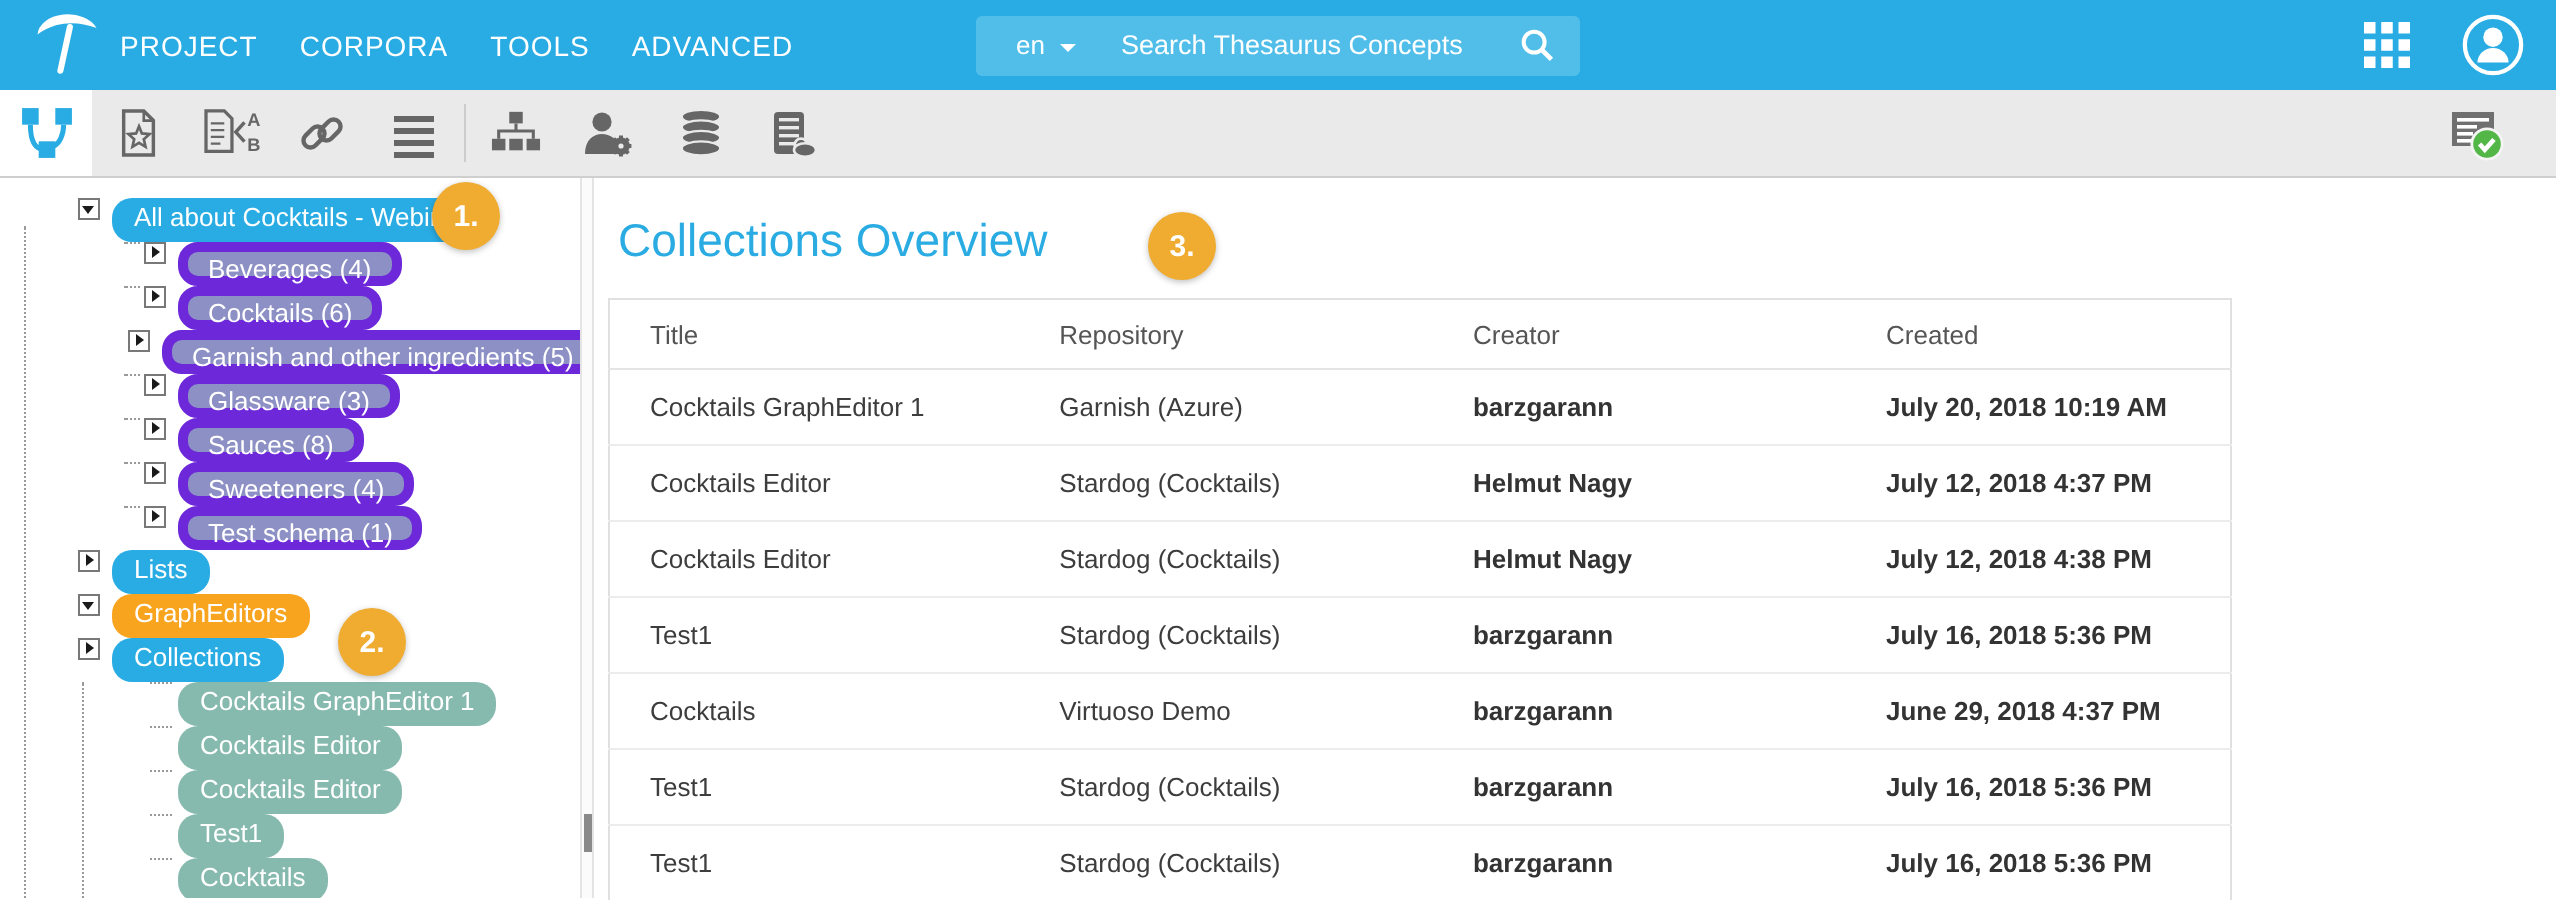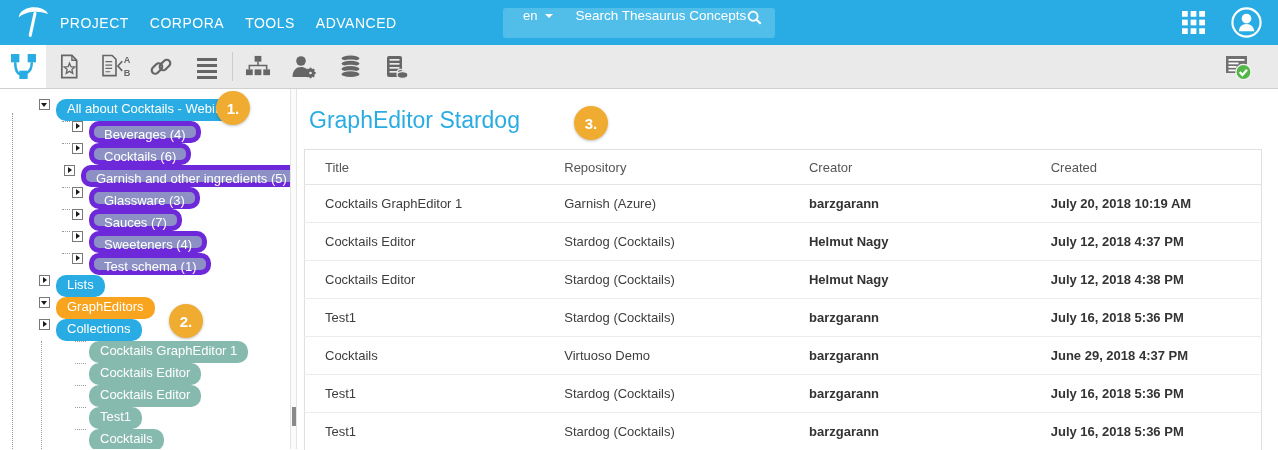--- a/index.html
+++ b/index.html
@@ -5,22 +5,22 @@
   * { box-sizing: border-box; }
   body {
     width: 1278px; height: 450px; margin: 0; overflow: hidden;
     font-family: "Liberation Sans", sans-serif; background: #fff;
   }
   
   .topbar { height: 45px; background: #29ACE3; display: flex; align-items: center; position: relative; }
   .logo { margin-left: 16px; display: flex; cursor: pointer; }
   .mainnav { display: flex; gap: 21px; margin-left: 8px; }
   .mainnav a { color: #fff; font-size: 14px; letter-spacing: .5px; text-decoration: none; cursor: pointer; }
-  .search { position: absolute; left: 50%; transform: translateX(-50%); width: 272px; height: 30px;
-            background: #51BEE9; border-radius: 3px; display: flex; align-items: flex-start; padding: 0 12px; color: #fff; }
+  .search { position: absolute; left: 50%; transform: translateX(-50%); width: 302px; height: 30px;
+            background: #51BEE9; border-radius: 3px; display: flex; align-items: center; padding: 0 12px; color: #fff; }
   .lang { display: flex; align-items: center; gap: 8px; font-size: 13px; cursor: pointer; padding-left: 8px; }
   .caret { width: 0; height: 0; border-left: 4px solid transparent; border-right: 4px solid transparent; border-top: 4px solid #fff; margin-top: 2px; }
   .ph { flex: 1; margin-left: 22px; font-size: 13.5px; white-space: nowrap; cursor: text; }
   .topbar-right { margin-left: auto; display: flex; align-items: center; gap: 25px; margin-right: 15px; }
   .topbar-right > * { cursor: pointer; }
   
   .toolbar { height: 44px; background: #EAEAEA; border-bottom: 1px solid #CFCFCF; display: flex; align-items: stretch; }
   .tslot { width: 46px; display: flex; align-items: center; justify-content: center; cursor: pointer; }
   .tslot.active { background: #fff; }
   .tsep { width: 1px; background: #CCC; margin: 7px 2px; }
@@ -48,21 +48,21 @@
   .concepts .trow::before { content: ""; width: 8px; border-top: 1px dotted #9a9a9a; margin-right: 2px; }
   .ge-children { margin-left: 35px; border-left: 1px dotted #9a9a9a; }
   .ge-children .trow::before { content: ""; width: 11px; border-top: 1px dotted #9a9a9a; margin-right: 3px; }
   
   .badge { position: absolute; width: 34px; height: 34px; border-radius: 50%; background: #EFAC30; color: #fff;
            font-weight: bold; font-size: 15px; display: flex; align-items: center; justify-content: center;
            box-shadow: 0 1px 3px rgba(0,0,0,.25); z-index: 6; }
   
   .main { flex: 1; padding: 14px 0 0 7px; }
   .main h1 { font-size: 23px; color: #2AACE3; font-weight: 400; margin: 4px 0 15px 5px; }
-  table { border-collapse: collapse; width: 958px; border: 1px solid #E0E0E0; }
+  table { border-collapse: collapse; width: 812px; border: 1px solid #E0E0E0; }
   th { text-align: left; font-size: 13px; color: #555; font-weight: 400; padding: 10px 10px 9px 20px; border-bottom: 1px solid #E4E4E4; }
   td { font-size: 13px; color: #3d3d3d; padding: 11px 10px 11px 20px; border-bottom: 1px solid #ECECEC; }
   tbody tr:last-child td { border-bottom: none; }
   td.b { font-weight: bold; color: #333; }
 </style>
 </head>
 <body>
 
 <div class="app">
 
@@ -225,21 +225,21 @@
           <div class="trow">
             <span class="exp closed"></span>
             <span class="pill purple">Garnish and other ingredients (5)</span>
           </div>
           <div class="trow">
             <span class="exp closed"></span>
             <span class="pill purple">Glassware (3)</span>
           </div>
           <div class="trow">
             <span class="exp closed"></span>
-            <span class="pill purple">Sauces (7)</span>
+            <span class="pill purple">Sauces (8)</span>
           </div>
           <div class="trow">
             <span class="exp closed"></span>
             <span class="pill purple">Sweeteners (4)</span>
           </div>
           <div class="trow">
             <span class="exp closed"></span>
             <span class="pill purple">Test schema (1)</span>
           </div>
         </div>
@@ -275,21 +275,21 @@
           </div>
         </div>
       </div>
     </aside>
 
     <div class="splitter">
       <span class="grip"></span>
     </div>
 
     <main class="main">
-      <h1>GraphEditor Stardog</h1>
+      <h1>Collections Overview</h1>
       <table>
         <colgroup>
             <col style="width:240px">
             <col style="width:245px">
             <col style="width:242px">
             <col style="width:231px">
           </colgroup>
         <thead>
           <tr>
             <th>Title</th>

